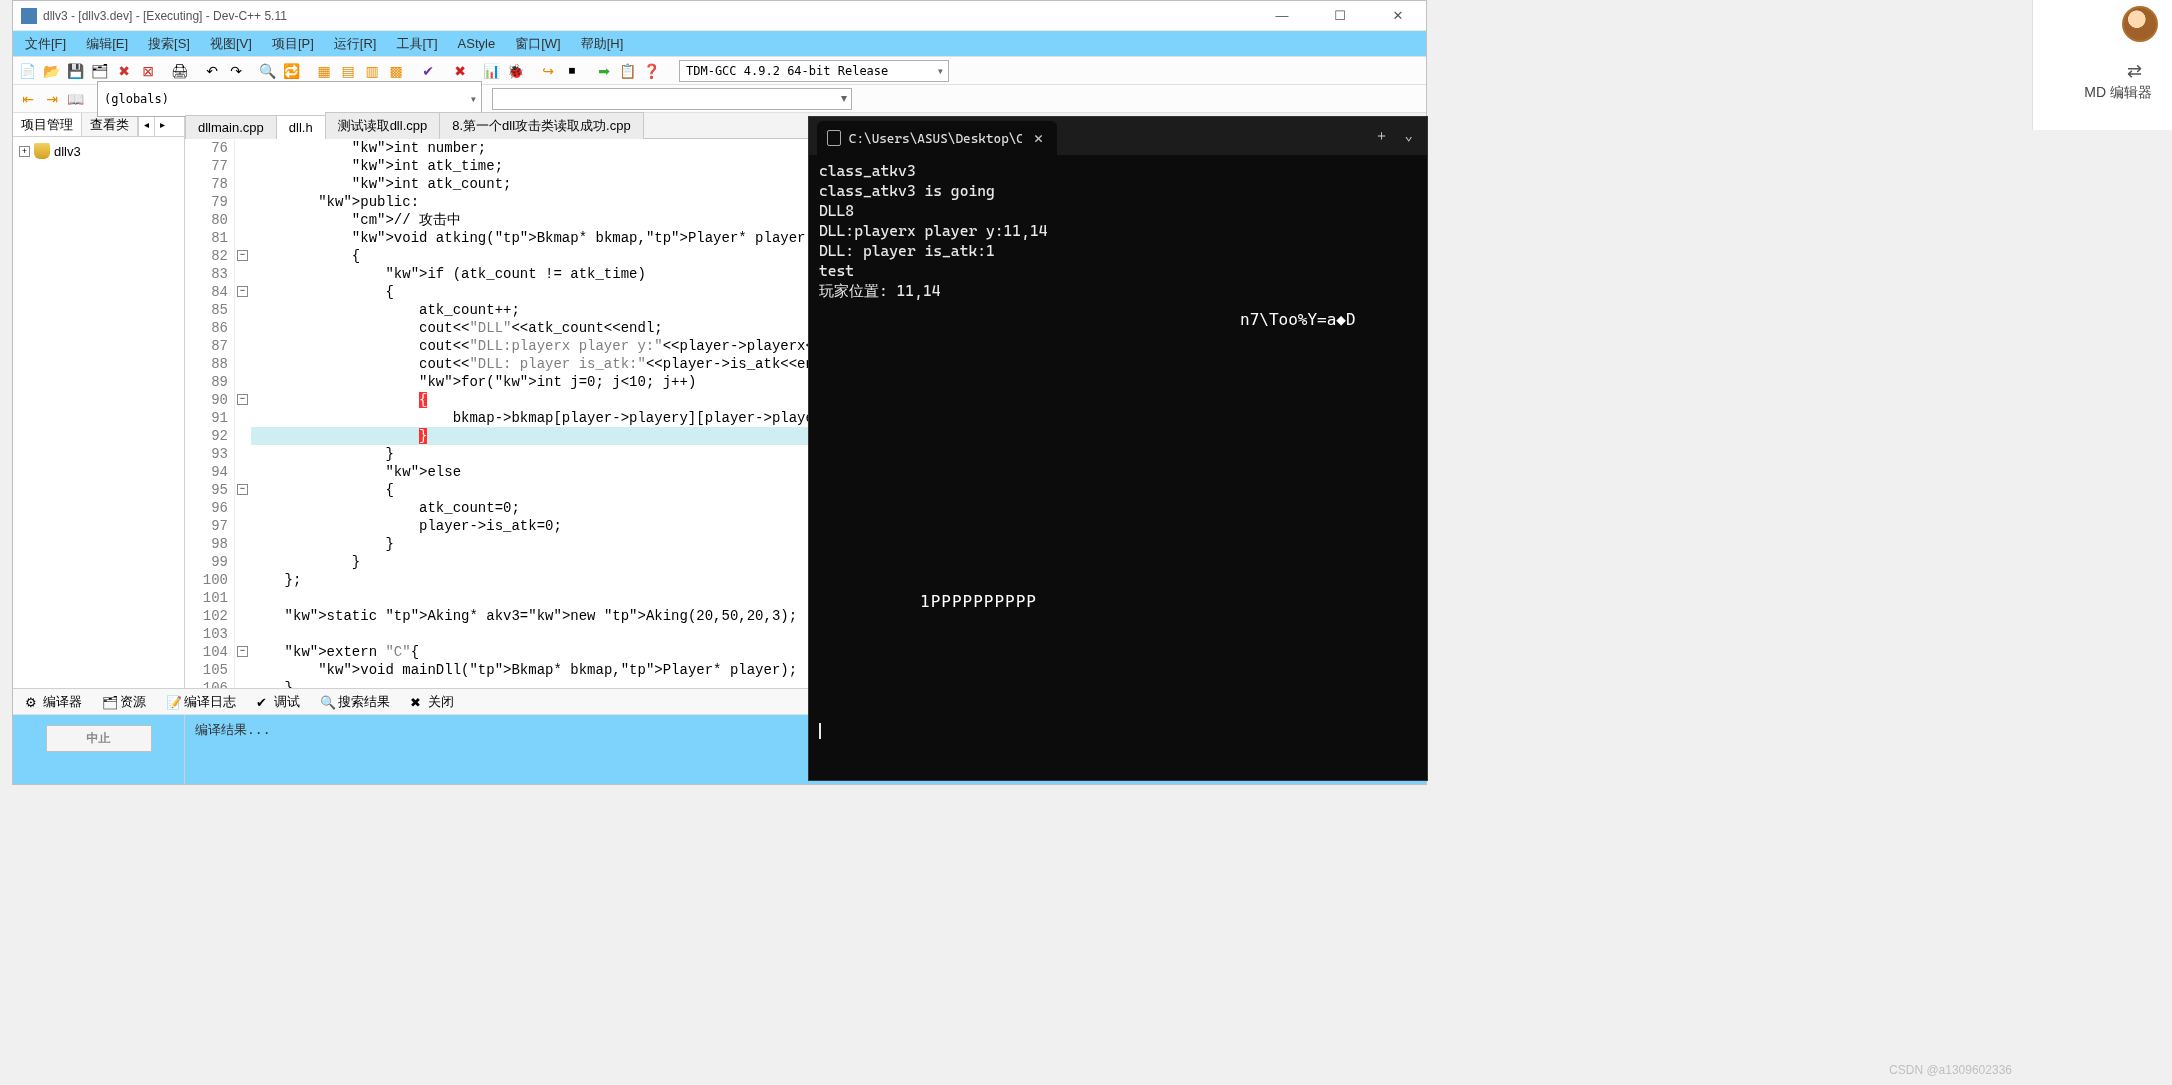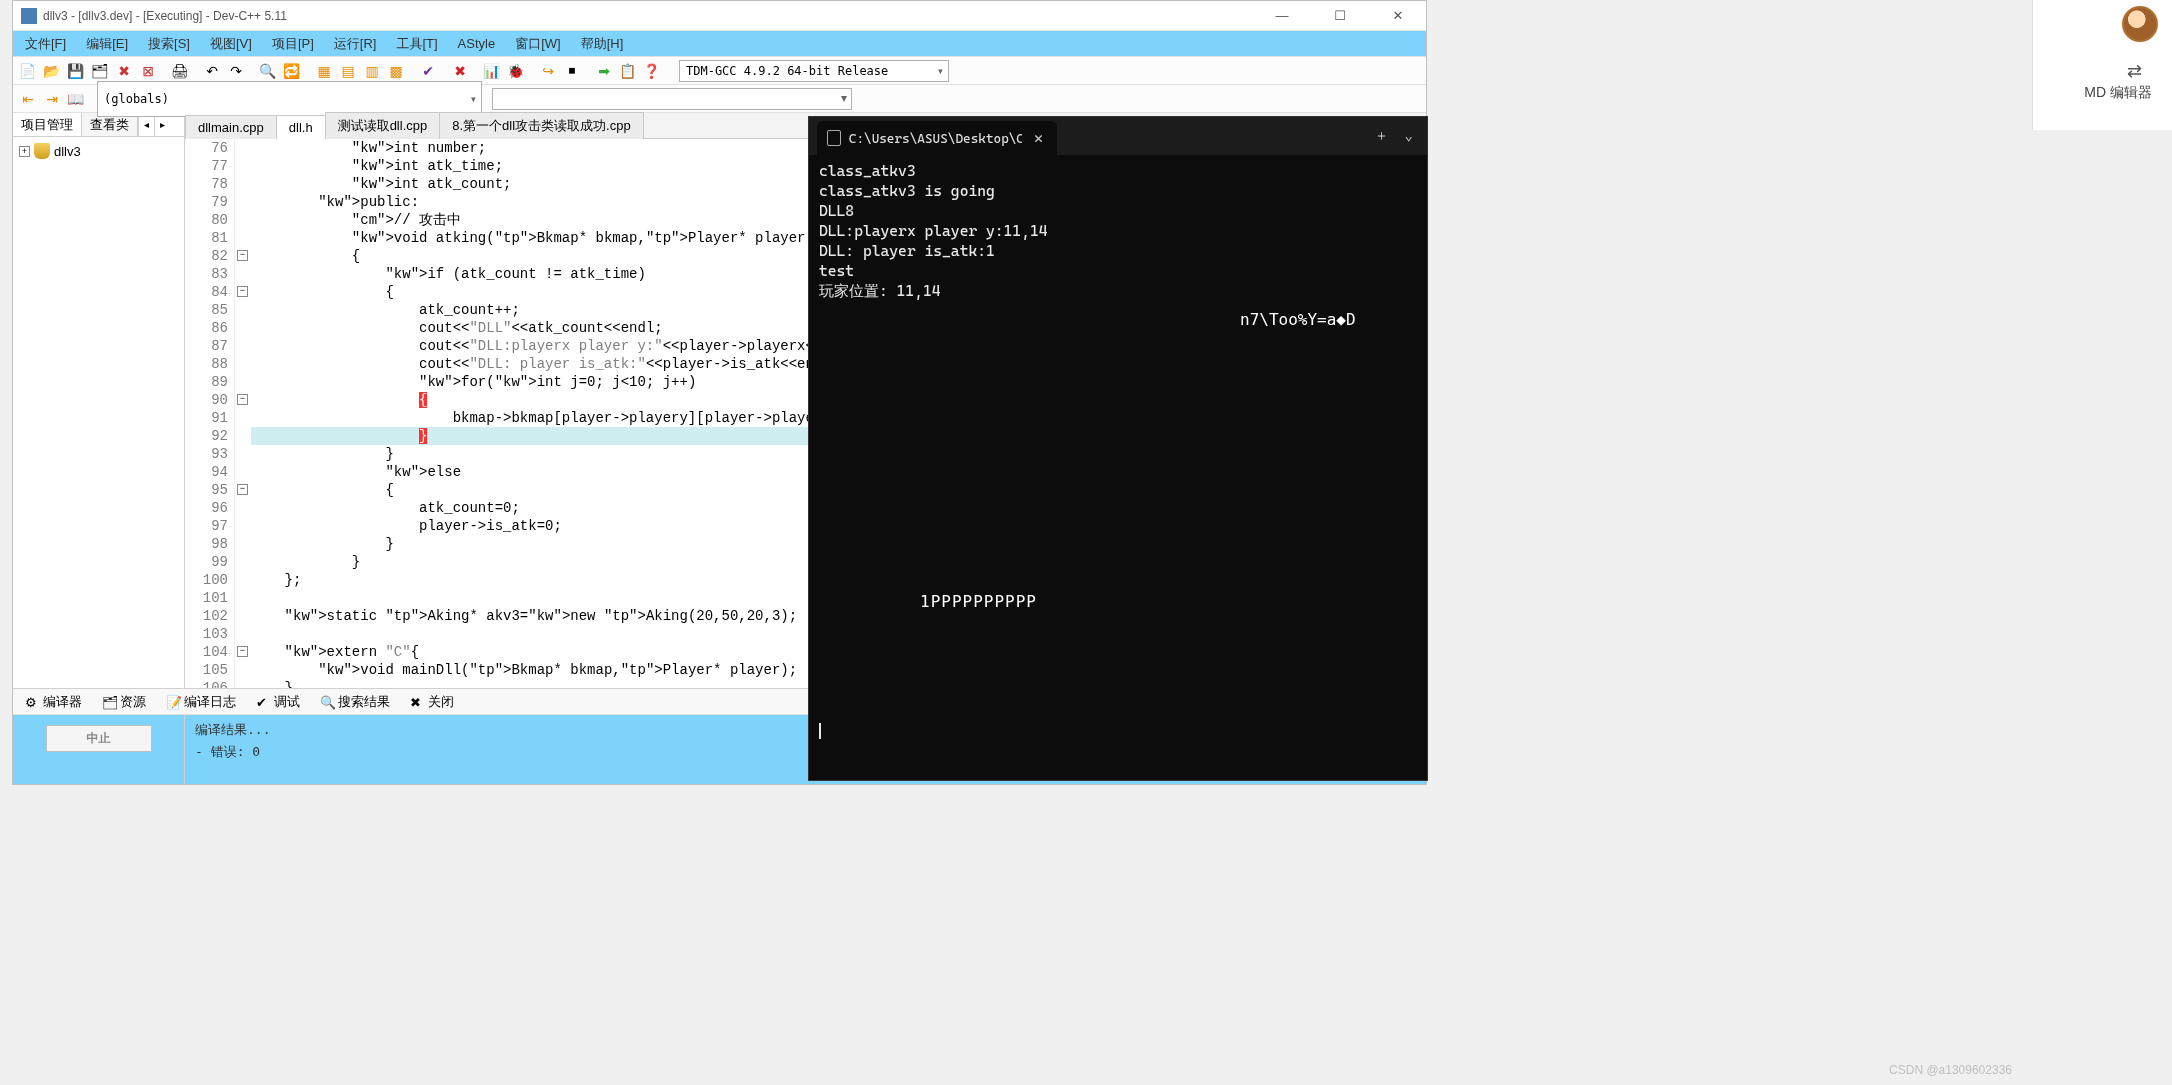--- a/index.html
+++ b/index.html
@@ -136,21 +136,21 @@
   height: 70px; display: flex; border-top: 1px solid #e0e0e0;
 }
 .bp-left {
   width: 172px; border-right: 1px solid #d0d0d0; display: flex; align-items: flex-start;
   justify-content: center; padding-top: 10px;
 }
 .bp-btn {
   padding: 4px 40px; border: 1px solid #c0c0c0; background: #f5f5f5; color: #888; cursor: pointer; font-weight: bold;
 }
 .bp-right { flex: 1; padding: 6px 10px; font-family: Consolas, monospace; font-size: 13px; color: #333; }
-.bp-right .title { margin-bottom: 4px; }
+.bp-right .title { margin-bottom: 16px; }
 
 .terminal {
   position: absolute;
   left: 808px; top: 116px; width: 620px; height: 665px;
   background: #0c0c0c; color: #e8e8e8; display: flex; flex-direction: column;
   font-family: Consolas, "Cascadia Mono", monospace; font-size: 15px;
   border: 1px solid #333;
 }
 .term-tabs {
   height: 38px; background: #1c1c1c; display: flex; align-items: center;
@@ -429,21 +429,20 @@
         <span>关闭</span>
       </div>
   </div>
 
   <div class="bottom-panel">
     <div class="bp-left">
       <div class="bp-btn">中止</div>
     </div>
     <div class="bp-right">
       <div class="title">编译结果...</div>
-      <div>- 错误: 0</div>
     </div>
   </div>
 </div>
 
 <div class="terminal">
   <div class="term-tabs">
     <div class="term-tab">
       <div class="term-tab-icon"></div>
       <div class="term-tab-text">C:\Users\ASUS\Desktop\Cdll\</div>
       <div class="term-close">✕</div>

